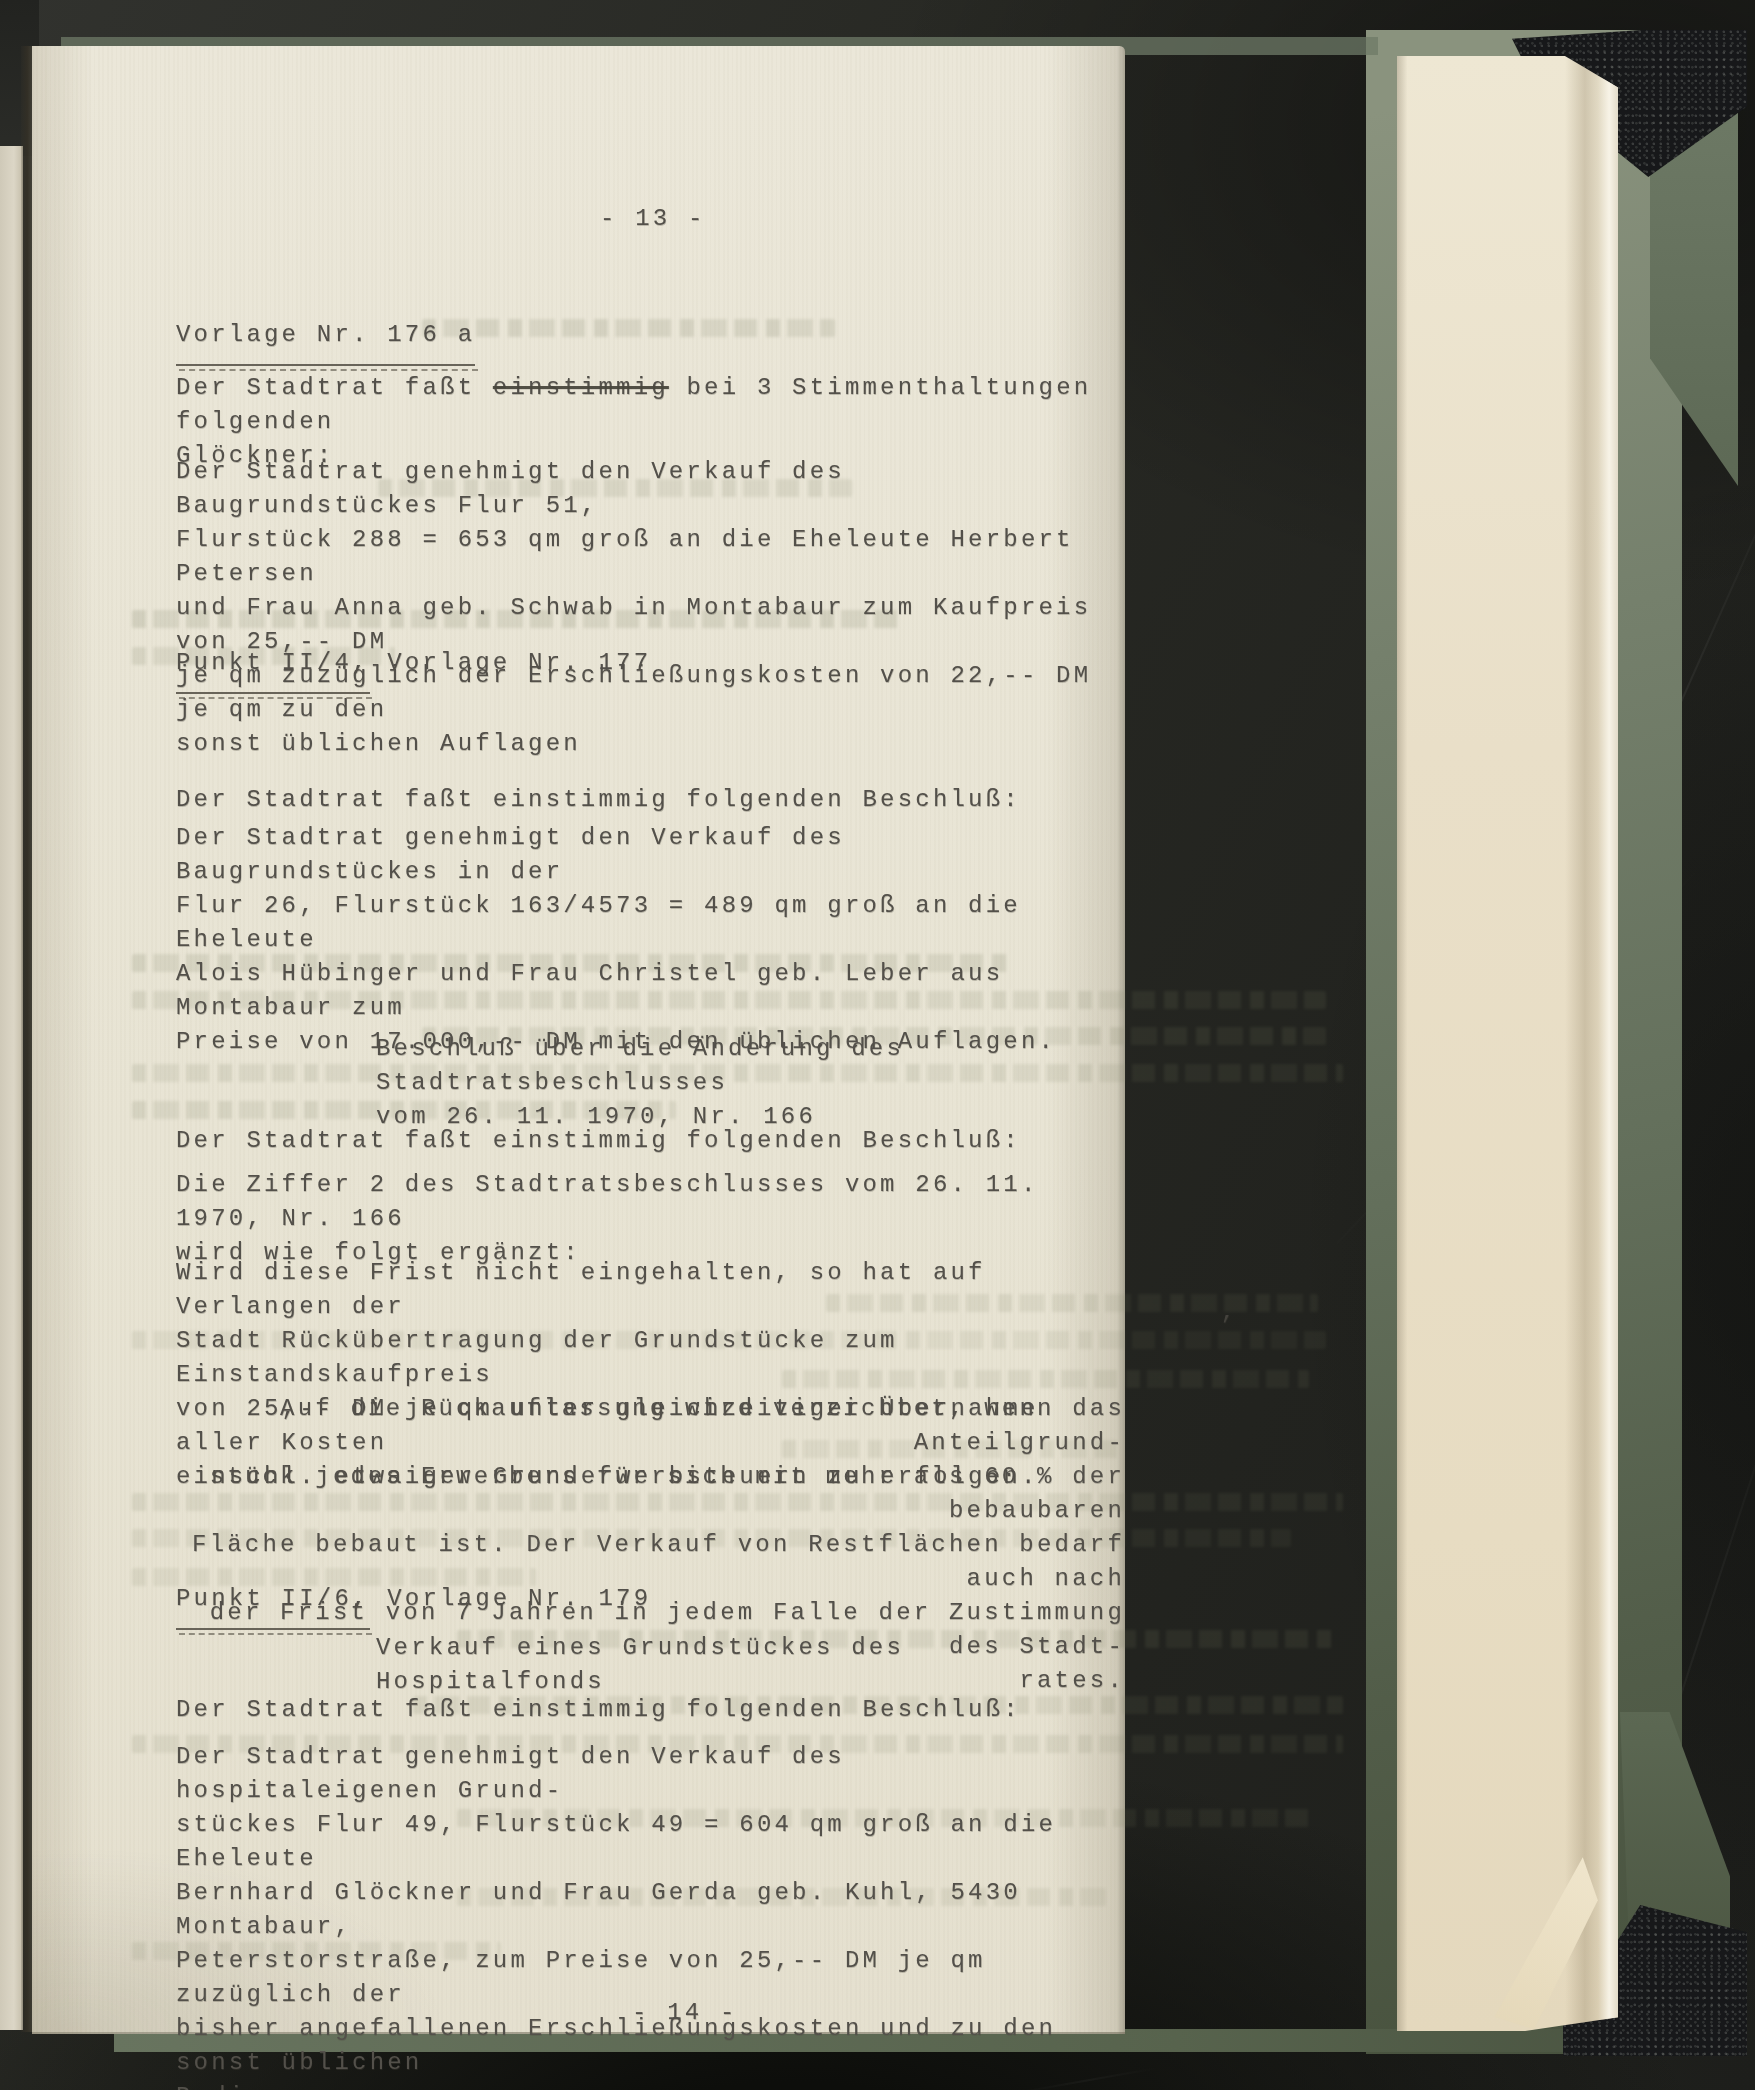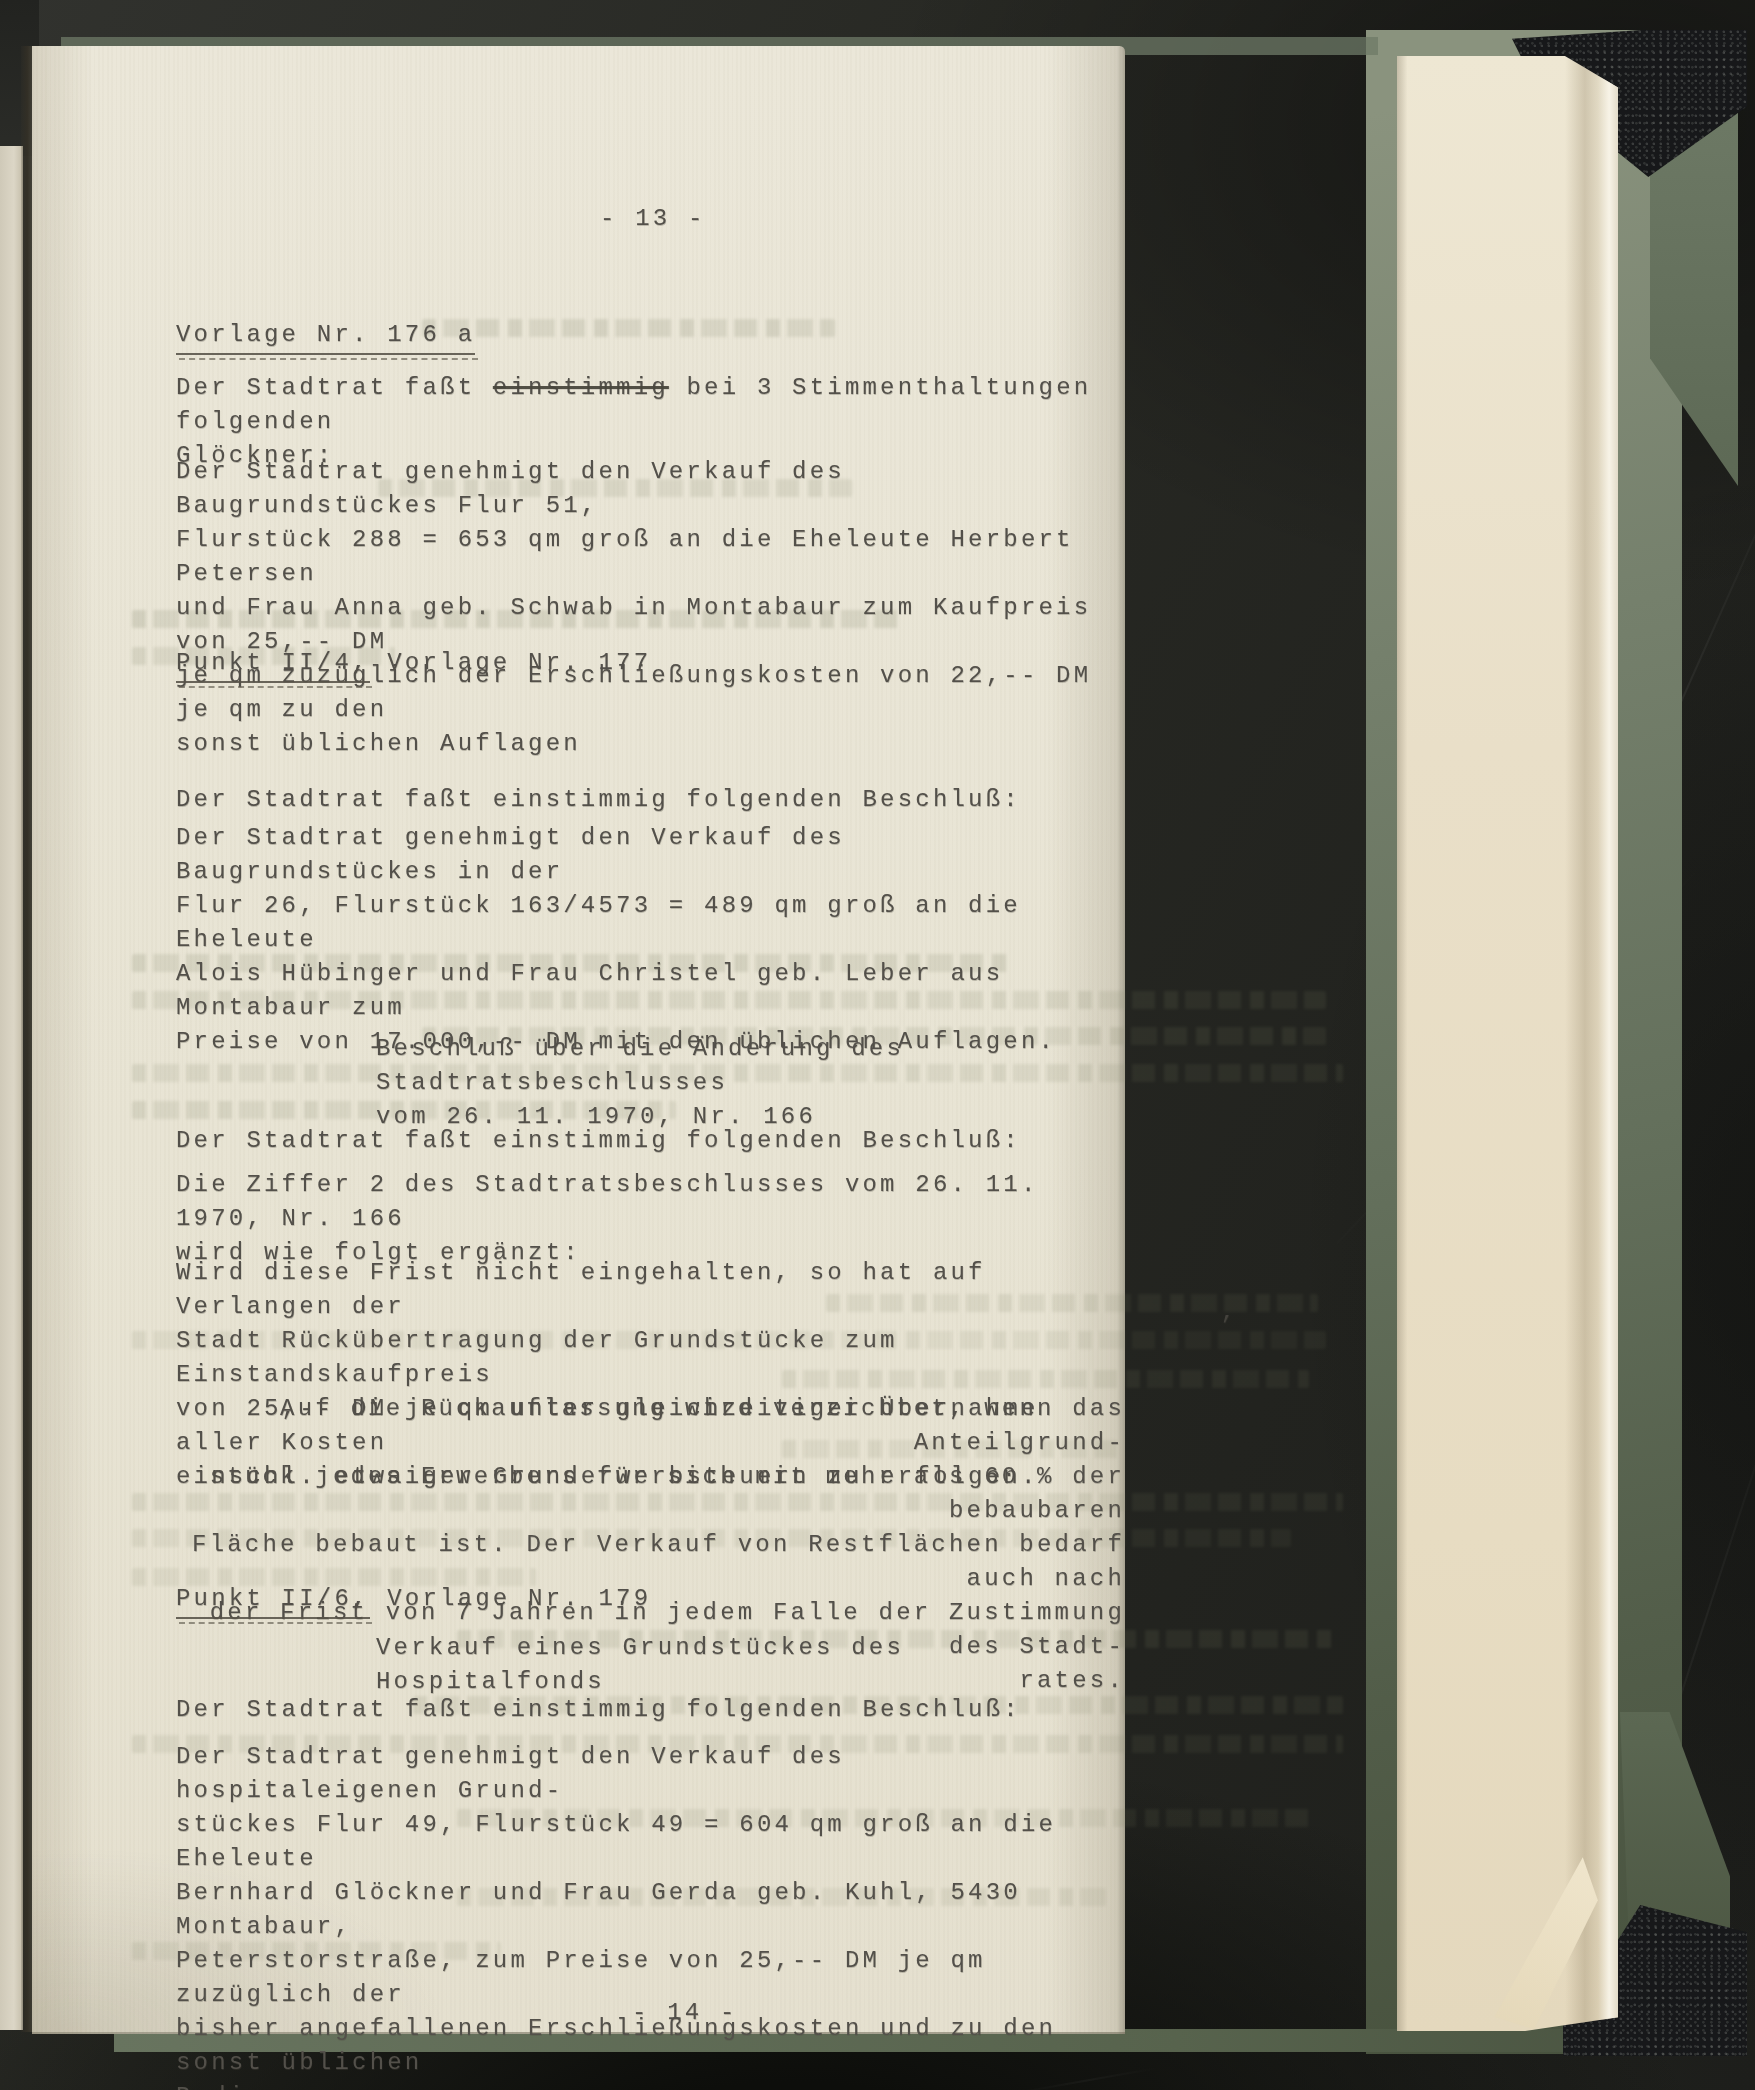--- a/index.html
+++ b/index.html
@@ -78,21 +78,21 @@
       linear-gradient(180deg,#ebe7d9 0%,#e8e4d4 55%,#e5e0cf 100%);
     border-bottom:2.6px solid rgba(108,102,82,0.55);
   }
   
   .txt{
     position:absolute;
     font-size:24px;line-height:34px;letter-spacing:3.2px;
     color:#53504a;white-space:pre-line;
     text-shadow:0.4px 0.5px 0.6px rgba(83,80,70,0.30);
   }
-  .hl{display:inline-block;position:relative;border-bottom:2.6px solid rgba(86,82,72,0.88);padding-bottom:1px;}
+  .hl{display:inline-block;position:relative;border-bottom:2.6px solid rgba(86,82,72,0.88);padding-bottom:12px;}
   .hl::after{content:"";position:absolute;left:2.6px;right:-2.6px;bottom:-7px;border-bottom:2.6px dashed rgba(98,94,82,0.65);}
   .strike{text-decoration:line-through;text-decoration-thickness:3.1px;text-decoration-color:rgba(72,69,60,0.92);text-align:center;}
   
   .ghost{
     position:absolute;height:18.4px;border-radius:2.6px;filter:blur(1.4px);
     background:repeating-linear-gradient(90deg,
       rgba(118,122,94,0.55) 0 14px, rgba(118,122,94,0) 14px 21px,
       rgba(118,122,94,0.45) 21px 47px, rgba(118,122,94,0) 47px 54px,
       rgba(118,122,94,0.5) 54px 77px, rgba(118,122,94,0) 77px 86px);
   }

